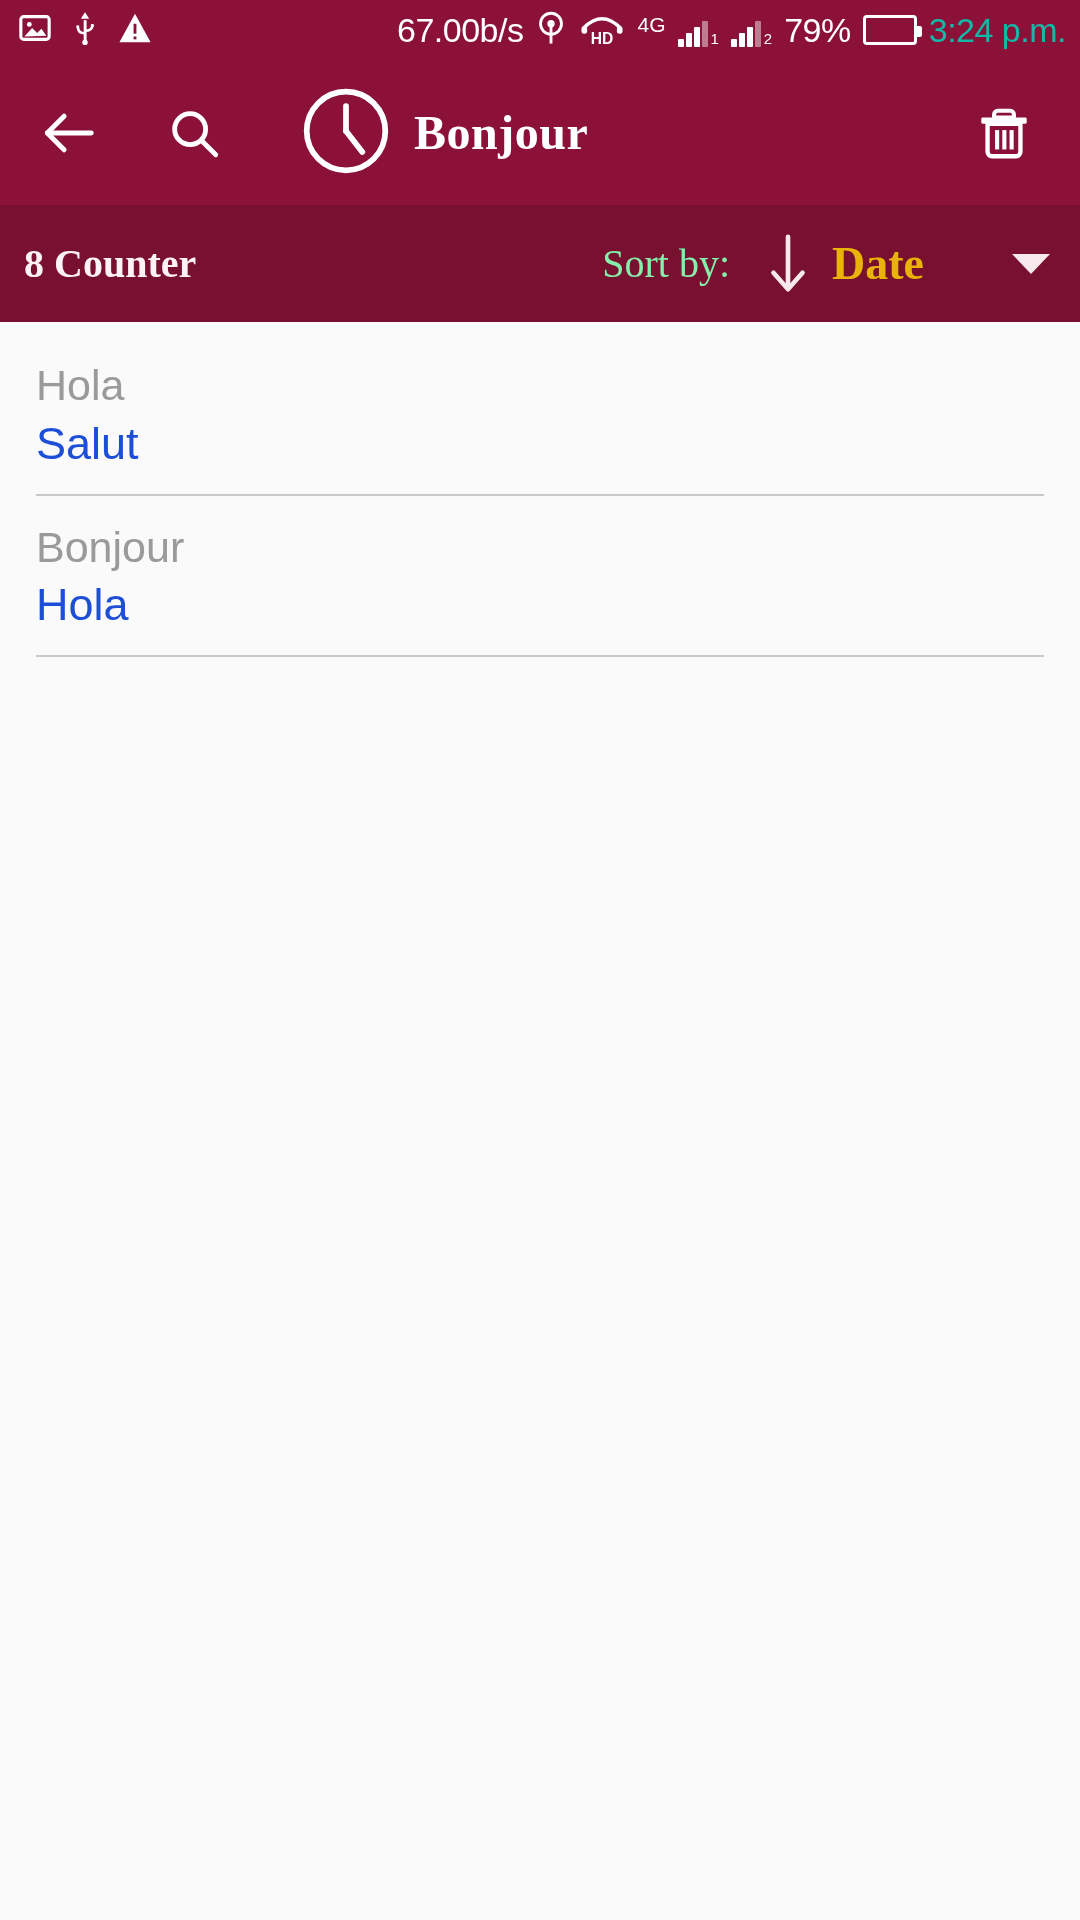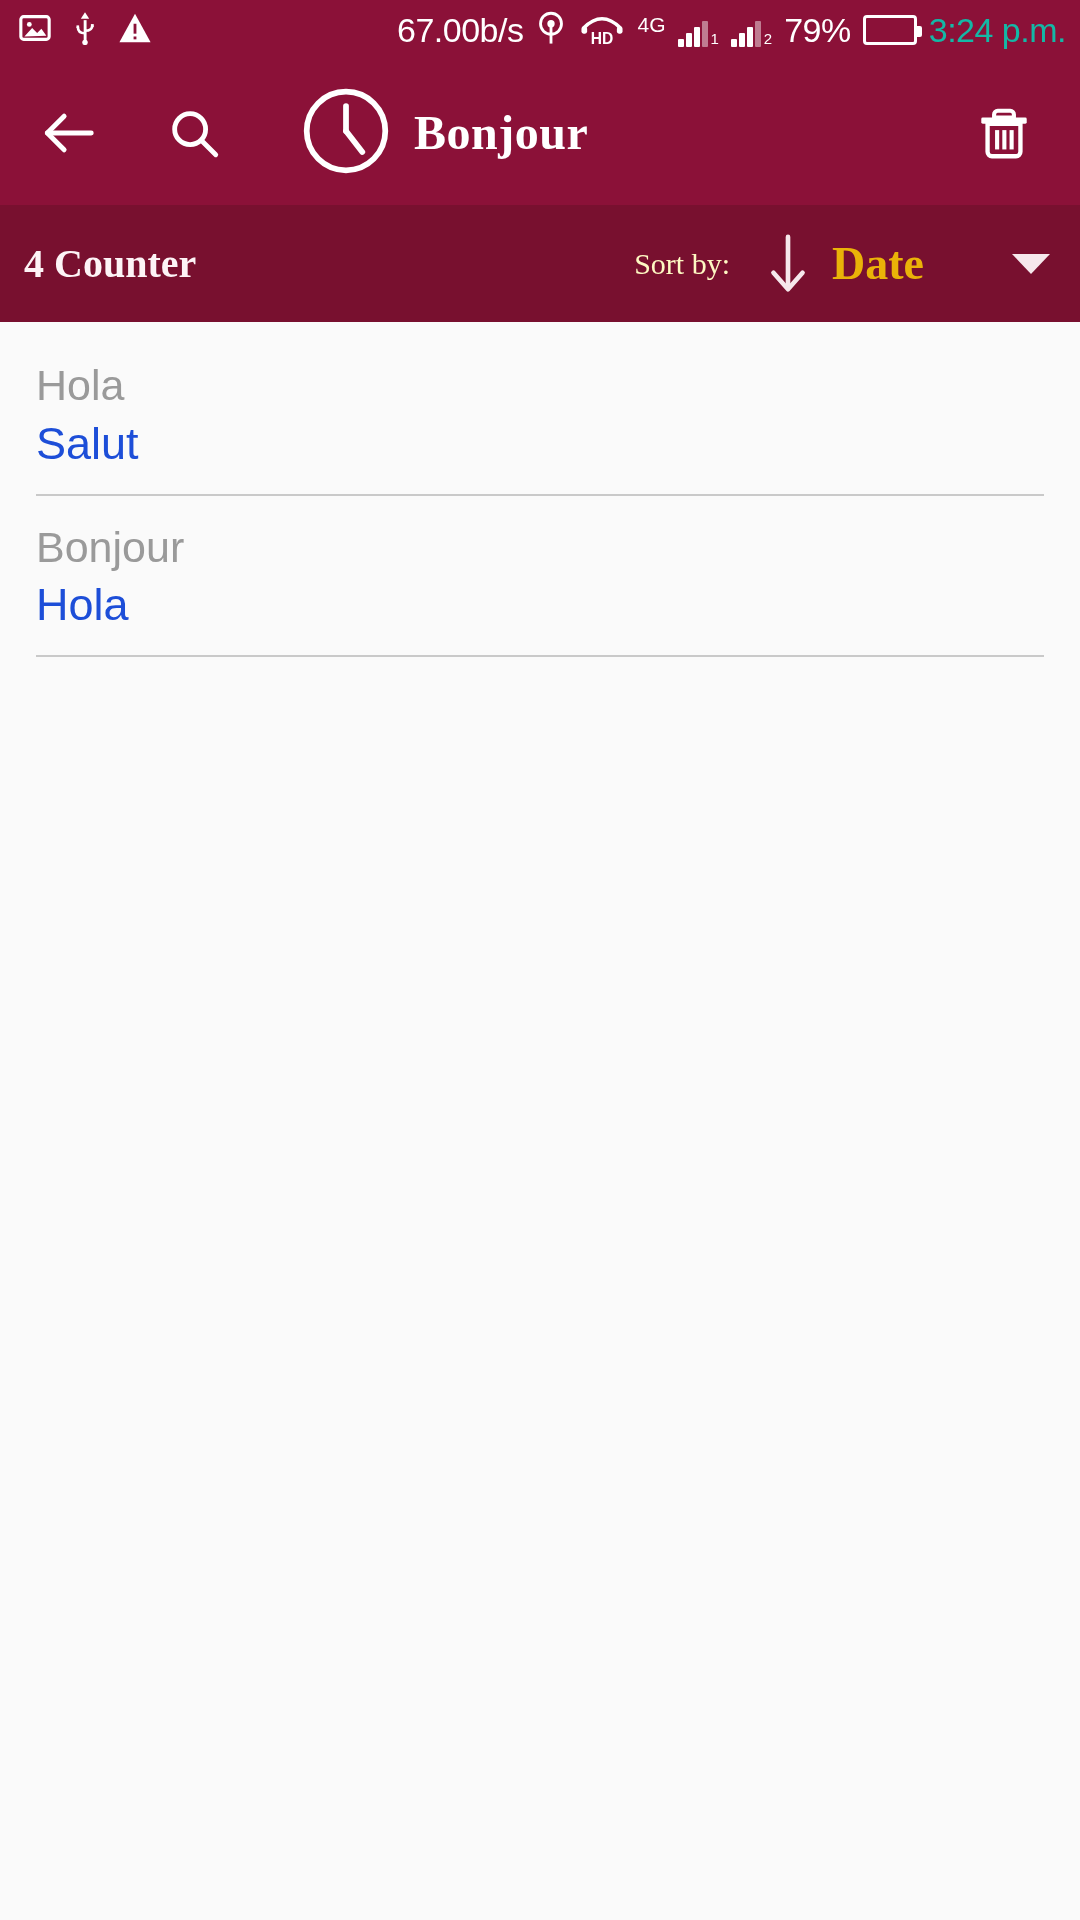--- a/index.html
+++ b/index.html
@@ -168,23 +168,23 @@
     font-weight: bold;
     font-size: 40px;
     white-space: nowrap;
   }
   .sort-group {
     margin-left: auto;
     display: flex;
     align-items: center;
   }
   .sort-by-label {
-    color: #fef9c3;
+    color: #86efac;
     font-family: "Liberation Serif", serif;
-    font-size: 30px;
+    font-size: 40px;
     white-space: nowrap;
   }
   .sort-dir-icon {
     margin: 0 22px 0 36px;
     display: flex;
     align-items: center;
   }
   .sort-value {
     color: #eab308;
     font-family: "Liberation Serif", serif;
@@ -357,21 +357,21 @@
         <rect x="2.6" y="5.6" width="18.8" height="2.6" rx="0.6" fill="#fff"></rect>
         <path d="M5.2 8.2 h13.6 v11.6 a1.8 1.8 0 0 1 -1.8 1.8 h-10 a1.8 1.8 0 0 1 -1.8 -1.8 z" fill="none" stroke="#fff" stroke-width="1.8"></path>
         <rect x="8.3" y="10.8" width="1.7" height="8" fill="#fff"></rect>
         <rect x="11.3" y="10.8" width="1.7" height="8" fill="#fff"></rect>
         <rect x="14.3" y="10.8" width="1.7" height="8" fill="#fff"></rect>
       </svg>
     </div>
   </div>
 
   <div class="sort-bar">
-    <span class="counter-label">4 Counter</span>
+    <span class="counter-label">8 Counter</span>
 
     <div class="sort-group">
       <span class="sort-by-label">Sort by:</span>
 
       <span class="sort-dir-icon">
         <svg width="44" height="62" viewBox="0 0 22 32">
           <path d="M11 2 V28" stroke="#f6e8ec" stroke-width="2.4" stroke-linecap="round"></path>
           <path d="M3.5 20.5 L11 29 L18.5 20.5" stroke="#f6e8ec" stroke-width="2.4" fill="none" stroke-linecap="round" stroke-linejoin="round"></path>
         </svg>
       </span>

